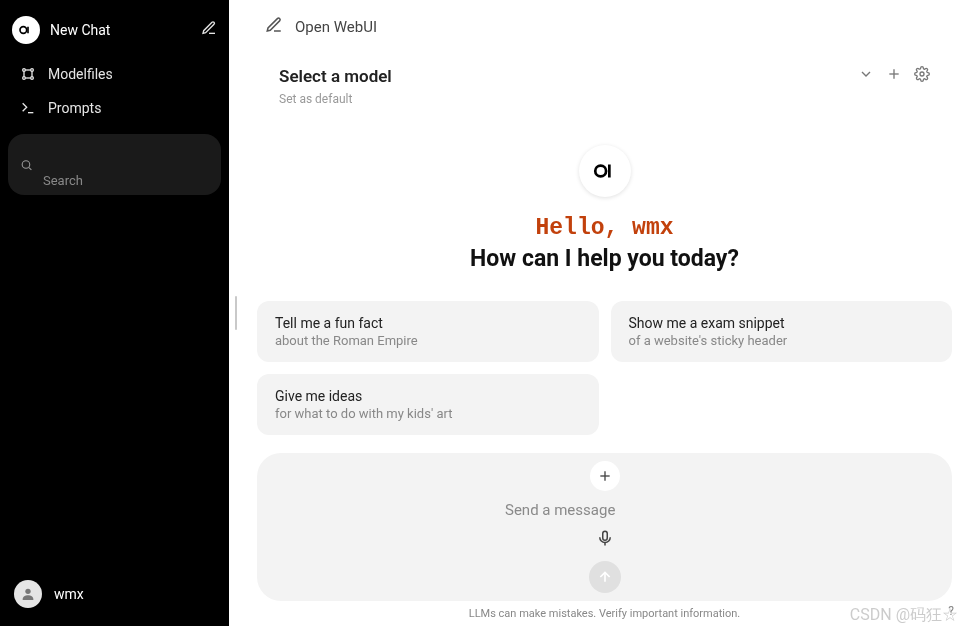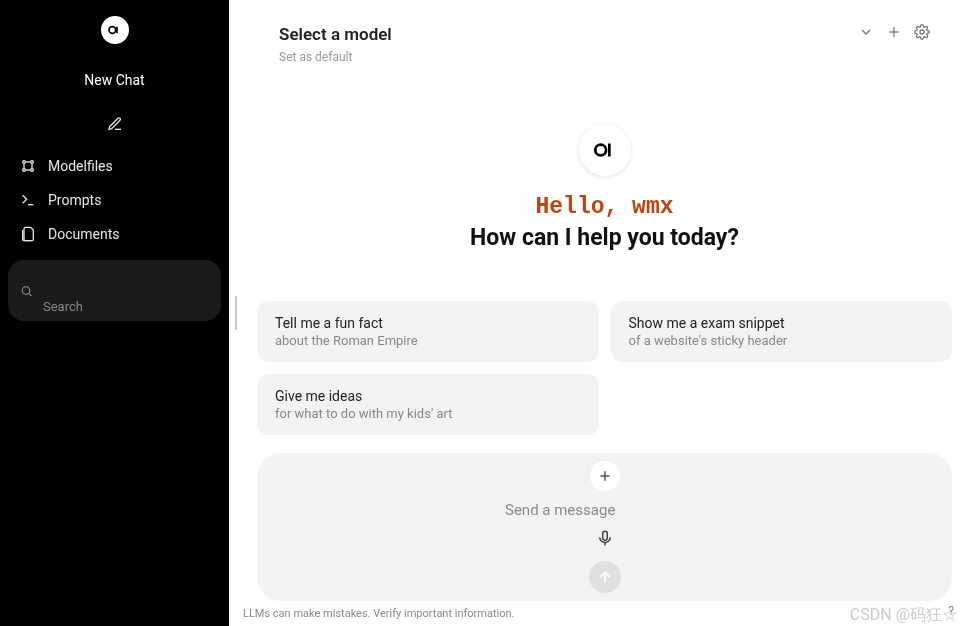--- a/index.html
+++ b/index.html
@@ -19,23 +19,22 @@
   width: 229px;
   background: #000;
   color: #fff;
   display: flex;
   flex-direction: column;
   padding: 8px;
 }
 .sidebar-header {
   display: flex;
   align-items: center;
-  gap: 28px;
+  gap: 10px;
   padding: 8px 4px;
-  flex-direction: column;
 }
 .logo {
   width: 28px;
   height: 28px;
   border-radius: 50%;
   background: #fff;
   display: flex;
   align-items: center;
   justify-content: center;
   color: #000;
@@ -255,20 +254,21 @@
   height: 32px;
   border-radius: 50%;
   background: #e0e0e0;
   display: flex;
   align-items: center;
   justify-content: center;
   color: #fff;
 }
 .send svg { width: 16px; height: 16px; }
 .disclaimer {
+  text-align: center;
   font-size: 11px;
   color: #888;
   padding-bottom: 6px;
 }
 .watermark {
   position: absolute;
   right: 8px;
   bottom: 0;
   font-size: 16px;
   color: #aaa;
@@ -322,44 +322,55 @@
       </svg>
       <span>Modelfiles</span>
     </div>
     <div class="nav-item">
       <svg viewBox="0 0 24 24" fill="none" stroke="currentColor" stroke-width="2">
         <polyline points="4 17 10 11 4 5"></polyline>
           <line x1="12" y1="19" x2="20" y2="19"></line>
       </svg>
       <span>Prompts</span>
     </div>
-    <div class="nav-item">
-      <svg viewBox="0 0 24 24" fill="none" stroke="currentColor" stroke-width="2">
-        <path d="M8 2h8l4 4v14a2 2 0 0 1-2 2H8a2 2 0 0 1-2-2V4a2 2 0 0 1 2-2z"></path>
-        <path d="M4 6v14a2 2 0 0 0 2 2h10"></path>
-      </svg>
-      <span>Documents</span>
-    </div>
   </nav>
 
   <div class="search-wrap">
     <svg viewBox="0 0 24 24" fill="none" stroke="currentColor" stroke-width="2">
       <circle cx="11" cy="11" r="7"></circle>
         <line x1="21" y1="21" x2="16.65" y2="16.65"></line>
     </svg>
     <input class="search-input" placeholder="Search" style="">
   </div>
 
   <div class="spacer"></div>
 
+  <div class="user-row">
+    <div class="avatar">
+      <svg viewBox="0 0 24 24" fill="currentColor">
+        <circle cx="12" cy="8" r="4"></circle>
+          <path d="M4 20c0-4 4-6 8-6s8 2 8 6v1H4z"></path>
+      </svg>
+    </div>
+    <span class="username">wmx</span>
+  </div>
 </aside>
 
 <div class="divider"></div>
 
 <main class="main">
+  <div class="main-header">
+    <span>
+      <svg viewBox="0 0 24 24" fill="none" stroke="currentColor" stroke-width="2">
+        <path d="M12 20h9"></path>
+          <path d="M16.5 3.5a2.1 2.1 0 0 1 3 3L7 19l-4 1 1-4Z"></path>
+      </svg>
+    </span>
+    <span class="main-header-title">Open WebUI</span>
+  </div>
 
   <div class="model-row">
     <span class="model-select">Select a model</span>
     <div class="model-icons">
       <span>
         <svg viewBox="0 0 24 24" fill="none" stroke="currentColor" stroke-width="2">
             <polyline points="6 9 12 15 18 9"></polyline>
           </svg>
       </span>
       <span>

